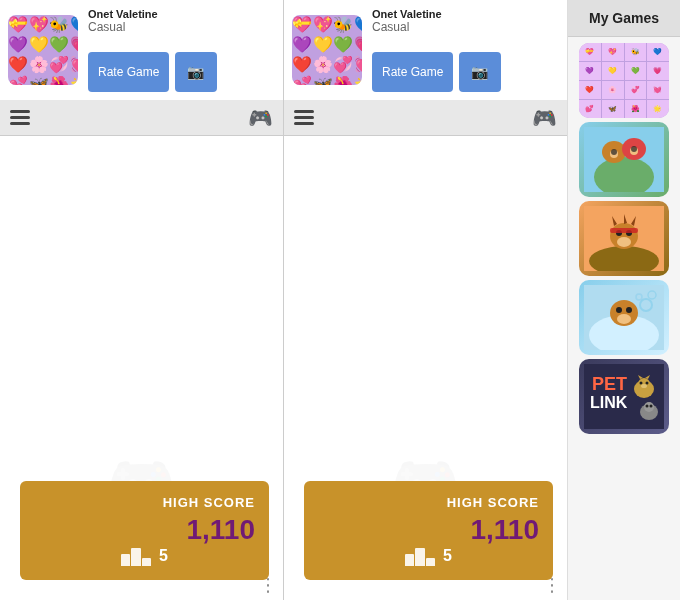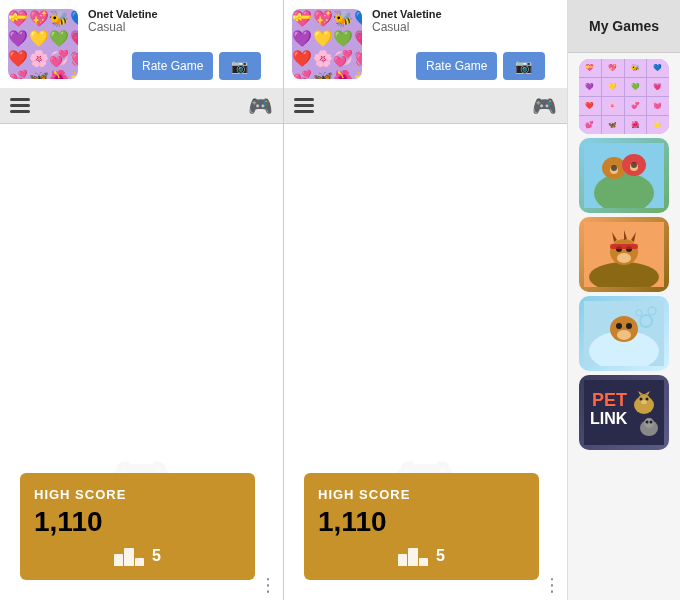--- a/index.html
+++ b/index.html
@@ -73,24 +73,23 @@
     .game-buttons {
       display: flex;
       gap: 6px;
     }
 
     .btn-rate {
       background: #5b8dd9;
       color: #fff;
       border: none;
       border-radius: 4px;
-      padding: 7px 10px;
+      padding: 13px 10px;
       font-size: 12px;
       cursor: pointer;
-      margin-left: 44px;
     }
 
     .btn-screenshot {
       background: #5b8dd9;
       color: #fff;
       border: none;
       border-radius: 4px;
       padding: 5px 12px;
       font-size: 14px;
       cursor: pointer;
@@ -148,40 +147,39 @@
       color: rgba(0,0,0,0.04);
       pointer-events: none;
       user-select: none;
     }
 
     .score-panel {
       background: #c8922a;
       margin: 10px;
       border-radius: 6px;
       padding: 14px;
-      text-align: left;
+      text-align: right;
       position: absolute;
       bottom: 10px;
       left: 10px;
-      right: 18px;
+      right: 4px;
     }
 
     .high-score-label {
       font-size: 13px;
       color: #fff;
       font-weight: bold;
       letter-spacing: 1px;
       margin-bottom: 4px;
     }
 
     .high-score-value {
       font-size: 28px;
       font-weight: bold;
-      color: #000000;
-      margin-bottom: 8px;
+      color: #701a75;
     }
 
     .rank-row {
       display: flex;
       align-items: center;
       justify-content: center;
       gap: 8px;
     }
 
     .podium-icon {
@@ -223,21 +221,21 @@
     .sidebar {
       width: 113px;
       background: #f5f5f5;
       border-left: 1px solid #ddd;
       display: flex;
       flex-direction: column;
     }
 
     .sidebar-header {
       background: #e0e0e0;
-      padding: 18px 0;
+      padding: 10px 0;
       text-align: center;
       font-size: 14px;
       font-weight: bold;
       color: #222;
       border-bottom: 1px solid #ccc;
     }
 
     .sidebar-games {
       flex: 1;
       overflow-y: auto;

